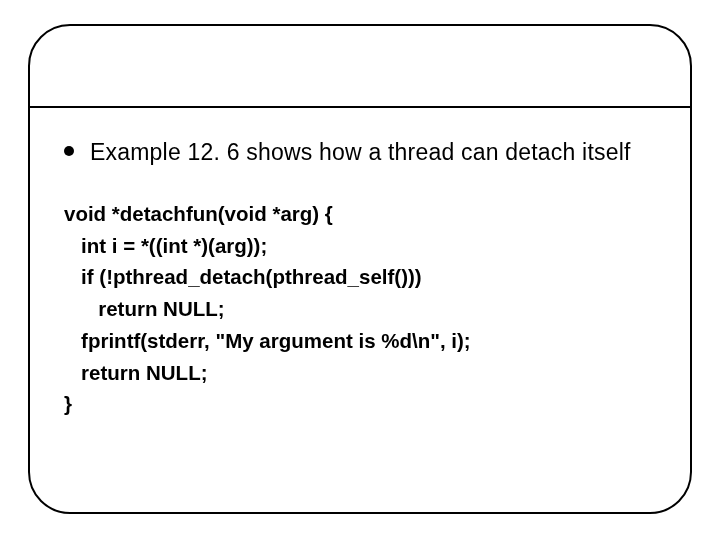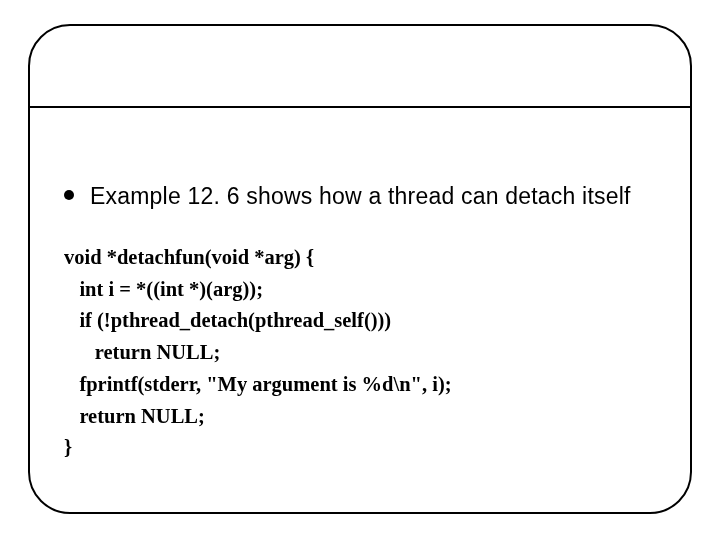--- a/index.html
+++ b/index.html
@@ -33,38 +33,37 @@
     position: absolute;
     left: 34px;
     right: 34px;
     top: 112px;
   }
   .bullet-row {
     display: flex;
     align-items: flex-start;
     gap: 16px;
     margin-bottom: 30px;
-    margin-top: 44px;
   }
   .dot {
     width: 10px;
     height: 10px;
     border-radius: 50%;
     background: #000000;
     flex: 0 0 auto;
     margin-top: 8px;
   }
   .bullet-text {
     font-size: 23px;
     line-height: 1.3;
     color: #000000;
     letter-spacing: 0.2px;
   }
   .code {
-    font-family: Liberation Serif, serif;
+    font-family: Liberation Sans, sans-serif;
     font-size: 20.5px;
     font-weight: bold;
     line-height: 1.55;
     color: #000000;
     white-space: pre;
     letter-spacing: 0px;
   }
 </style>
 </head>
 <body>

